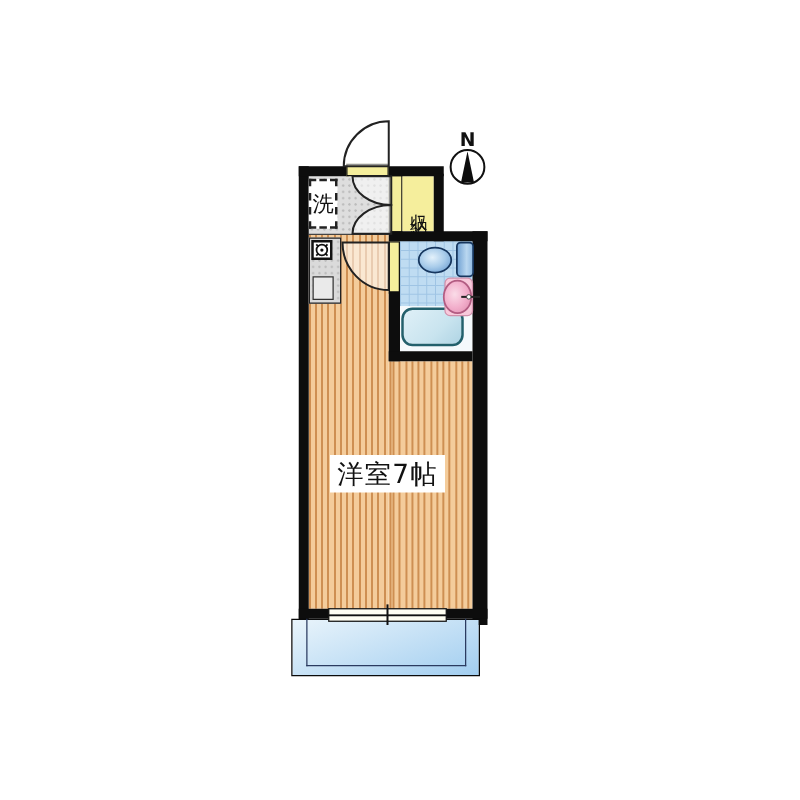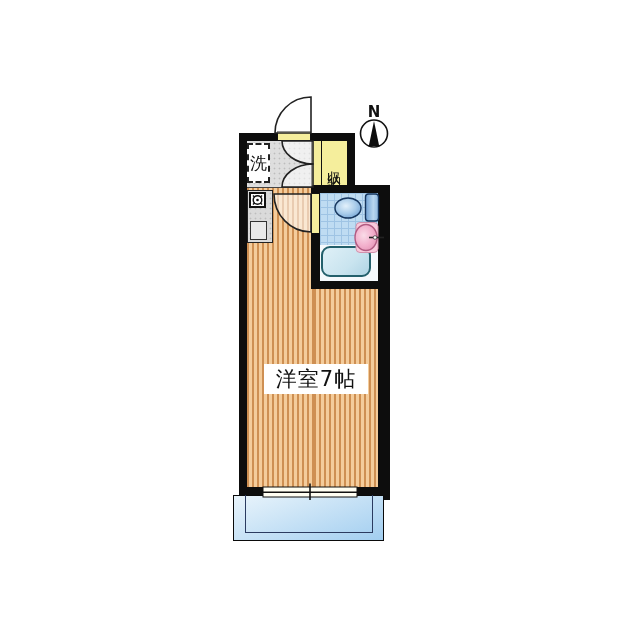--- a/index.html
+++ b/index.html
@@ -69,21 +69,21 @@
 
 <div class="abs jp" id="laundry-box" style="left:247px;top:143px;width:23px;height:40px;">
   <span>洗</span>
 </div>
 
 <div class="abs" id="bathtub" style="left:321px;top:246px;width:50px;height:31px;"></div>
 
 <div class="abs" id="balcony" style="left:233px;top:495px;width:151px;height:46px;"></div>
 <div class="abs" id="balcony-rail" style="left:245px;top:495px;width:128px;height:38px;"></div>
 
-<div class="abs jp" id="room-label" style="left:264px;top:364px;width:104px;height:30px;">洋室7帖</div>
+<div class="abs jp" id="room-label" style="left:264px;top:364px;width:92px;height:30px;">洋室7帖</div>
 
 <svg width="640" height="640" viewBox="0 0 640 640">
   <defs>
     <radialGradient id="gBowl" cx="42%" cy="40%" r="70%">
       <stop offset="0%" stop-color="#E3F1FB"></stop>
       <stop offset="55%" stop-color="#A9CCEA"></stop>
       <stop offset="100%" stop-color="#6FA0D2"></stop>
     </radialGradient>
     <linearGradient id="gTank" x1="0" y1="0" x2="1" y2="0">
       <stop offset="0%" stop-color="#6FA0D2"></stop>

